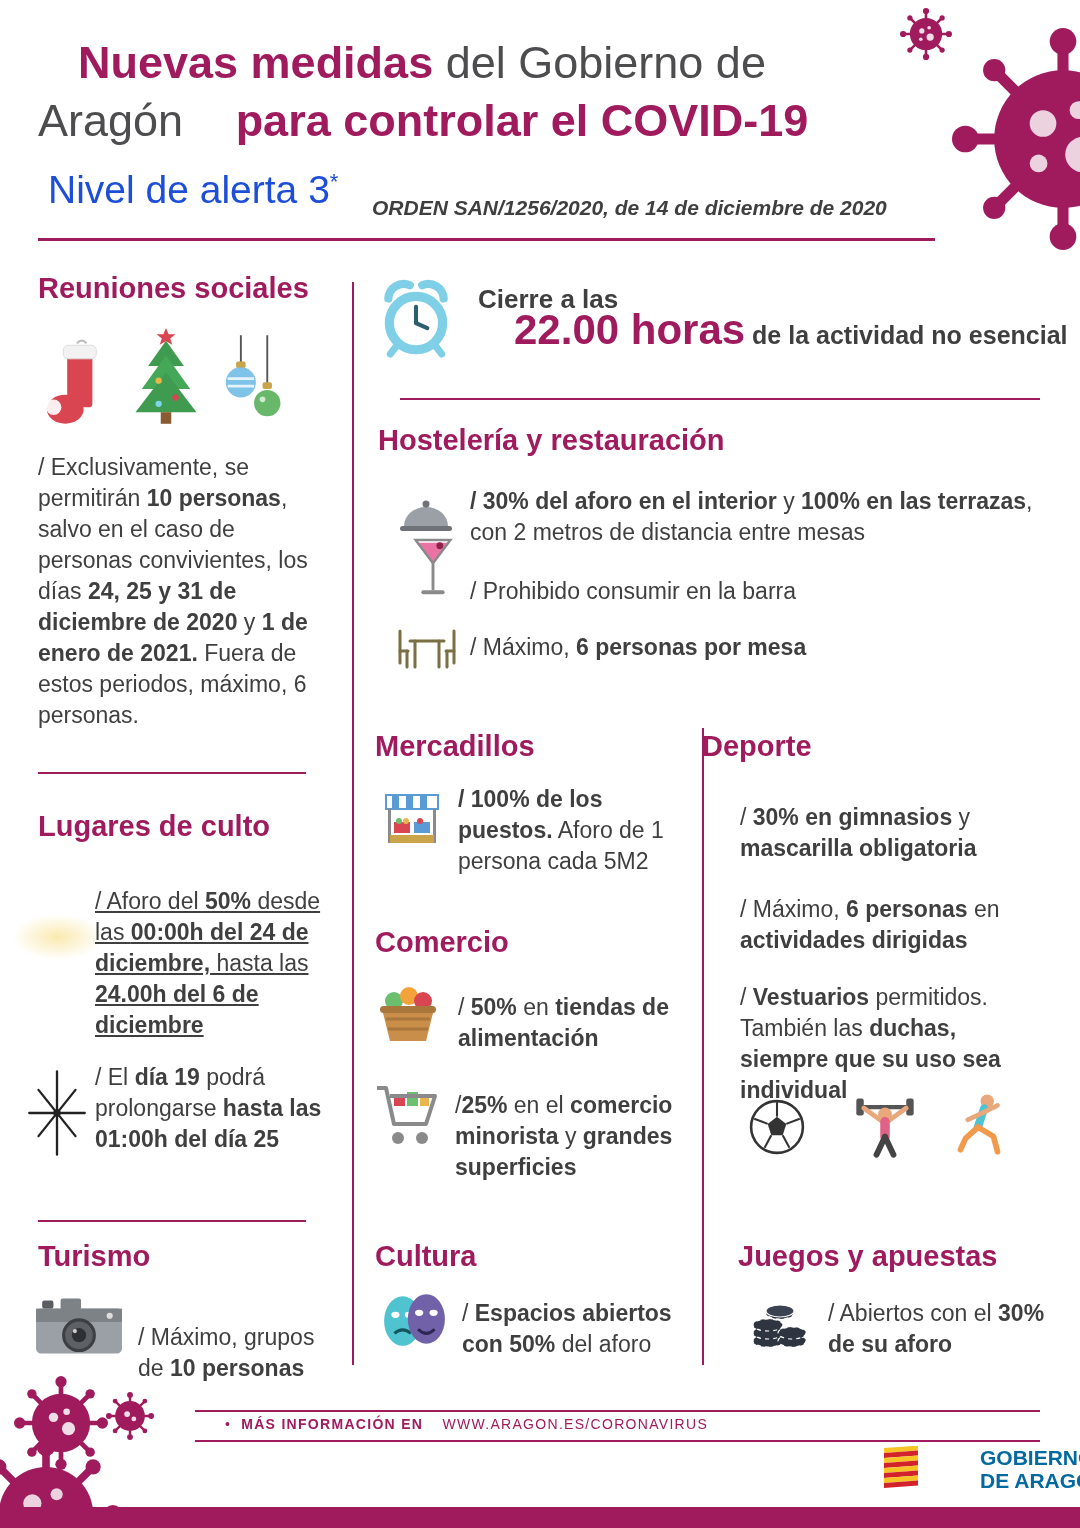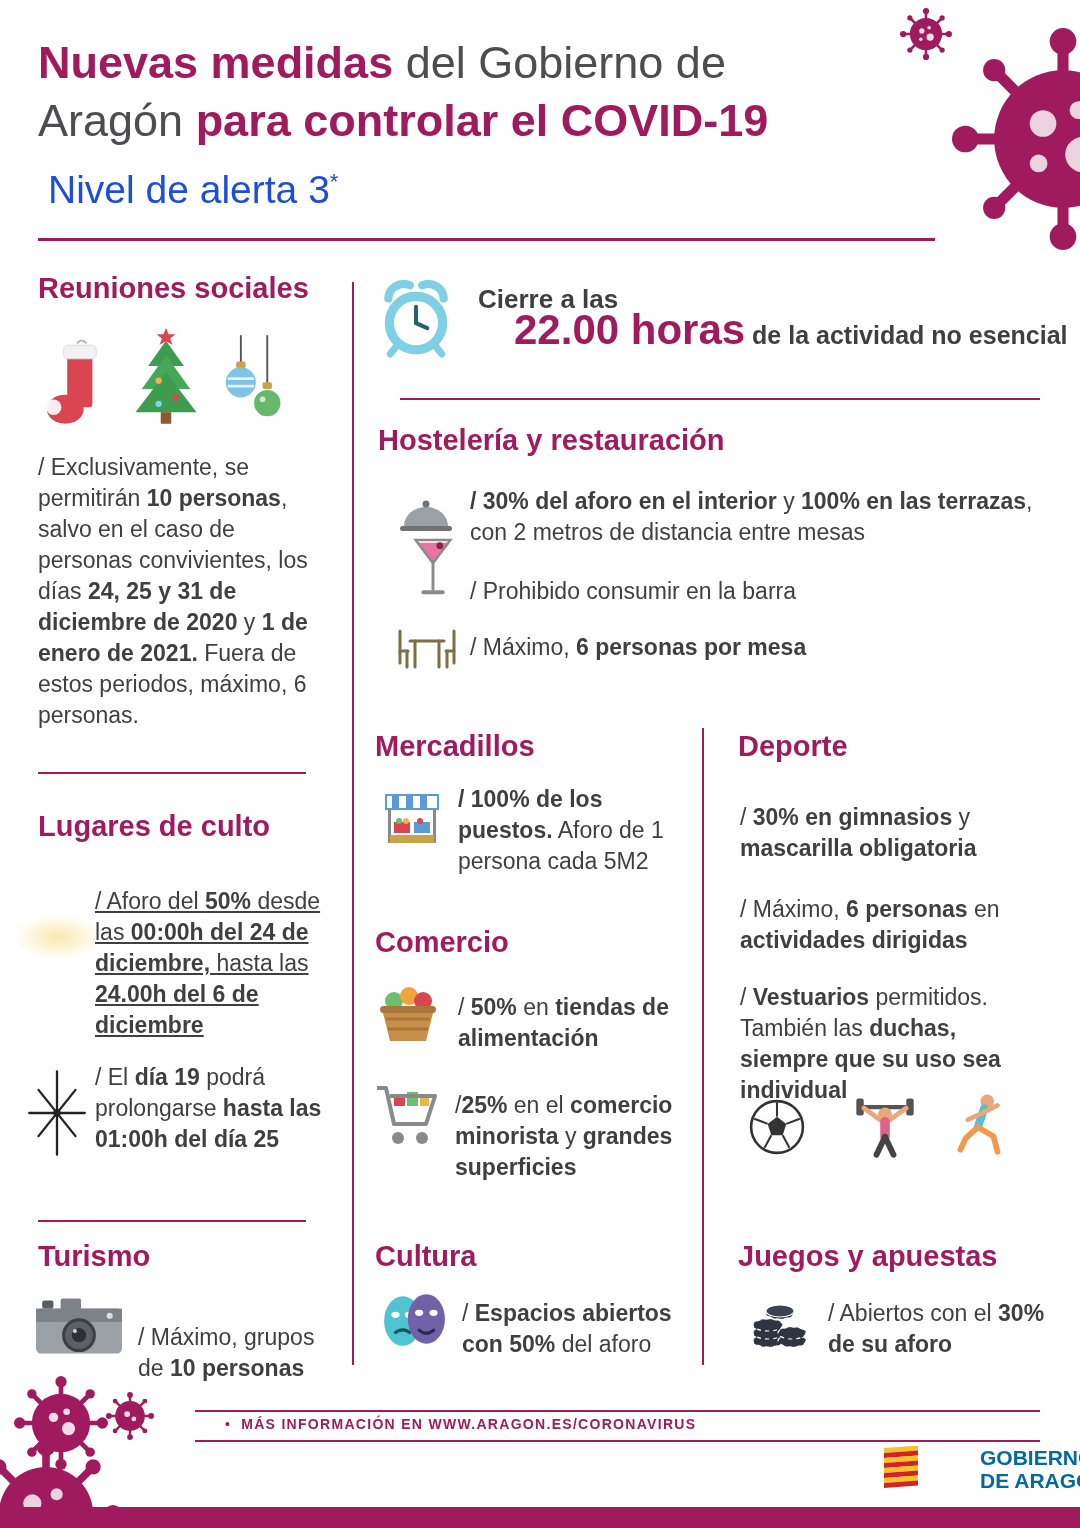--- a/index.html
+++ b/index.html
@@ -6,21 +6,21 @@
   .page{position:relative;width:1080px;height:1528px;background:#ffffff;overflow:hidden;
         font-family:"Liberation Sans",sans-serif;color:#3F3F3F;}
   .abs{position:absolute;}
   .divider{background:#A01B5E;}
   .heading{color:#A01B5E;font-weight:700;font-size:29px;white-space:nowrap;}
   .rich{font-size:23px;line-height:31px;color:#3F3F3F;}
   .rich .b{font-weight:700;}
 
   
   #title{left:38px;top:34px;width:840px;font-size:45px;line-height:58px;font-weight:400;color:#4D4D4F;}
-  #title .accent{color:#A01B5E;font-weight:700;}
+  #title .accent{color:#A01B5E;font-weight:700;margin-left:40px;}
   #alert{left:48px;top:168px;font-size:39px;font-weight:400;color:#1d4ed8;}
   #alert sup{font-size:22px;}
   #order{left:372px;top:196px;font-size:21px;font-style:italic;font-weight:600;color:#3F3F3F;}
   #header-rule{left:38px;top:238px;width:897px;height:3px;}
 
   
   #vdiv1{left:352px;top:282px;width:2px;height:1083px;}
   #vdiv2{left:702px;top:728px;width:2px;height:637px;}
 
   
@@ -65,36 +65,36 @@
   #h-comercio{left:375px;top:926px;}
   #basket{left:376px;top:984px;}
   #com1{left:458px;top:992px;width:240px;}
   #cart{left:372px;top:1082px;}
   #com2{left:455px;top:1090px;width:250px;}
   #h-cultura{left:375px;top:1240px;}
   #masks{left:380px;top:1290px;}
   #cult1{left:462px;top:1298px;width:230px;}
 
   
-  #h-deporte{left:738px;top:730px;}
+  #h-deporte{left:702px;top:730px;}
   #dep1{left:740px;top:802px;width:302px;}
   #dep2{left:740px;top:894px;width:302px;}
   #dep3{left:740px;top:982px;width:308px;}
   #ball{left:748px;top:1098px;}
   #lifter{left:850px;top:1090px;}
   #runner{left:950px;top:1092px;}
   #h-juegos{left:738px;top:1240px;}
   #chips{left:748px;top:1294px;}
   #jue1{left:828px;top:1298px;width:218px;}
 
   
   #fline1{left:195px;top:1410px;width:845px;height:2px;}
   #ftext{left:225px;top:1416px;font-size:14px;letter-spacing:1.3px;color:#A01B5E;white-space:nowrap;}
   #ftext .lbl{font-weight:600;}
-  #ftext .url{font-weight:700;}
+  #ftext .url{font-weight:400;margin-left:14px;}
   #ftext .dot{margin-right:10px;}
   #fline2{left:195px;top:1440px;width:845px;height:2px;}
   #flag{left:884px;top:1446px;}
   #logotext{left:980px;top:1446px;font-size:21px;font-weight:800;color:#0369a1;line-height:23px;white-space:nowrap;}
   #bottombar{left:0;top:1507px;width:1080px;height:21px;background:#A01B5E;}
 
   
   #virus-tr-small{left:900px;top:8px;width:52px;height:52px;}
   #virus-tr-big{left:952px;top:28px;width:222px;height:222px;}
   #virus-bl-1{left:14px;top:1376px;width:94px;height:94px;}
@@ -169,20 +169,21 @@
       </svg>
   </div>
 
   <div class="abs" id="title">
     <span class="accent">Nuevas medidas</span><span> del Gobierno de</span><br>
     <span>Aragón </span><span class="accent">para controlar el COVID-19</span>
   </div>
   <div class="abs" id="alert">
     <span>Nivel de alerta 3</span><sup>*</sup>
   </div>
+  <div class="abs" id="order">ORDEN SAN/1256/2020, de 14 de diciembre de 2020</div>
   <div class="abs divider" id="header-rule"></div>
 
   <div class="abs divider" id="vdiv1"></div>
   <div class="abs divider" id="vdiv2"></div>
 
   <div class="abs heading" id="h-reuniones">Reuniones sociales</div>
 
   <div class="abs" id="stocking">
     <svg width="62" height="92" viewBox="0 0 64 92">
         <ellipse cx="24" cy="72" rx="19" ry="15" fill="#D94550"></ellipse>

